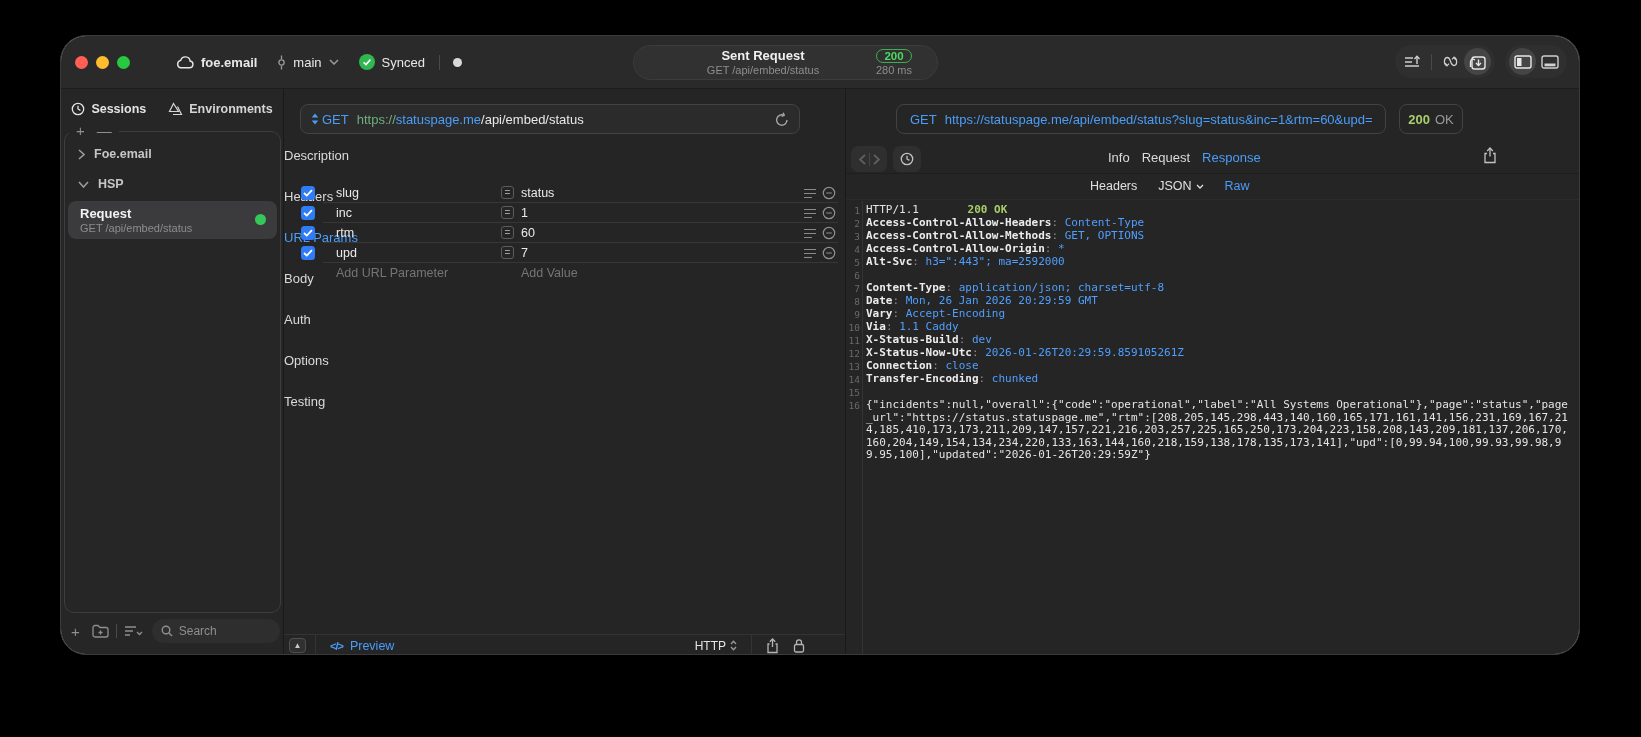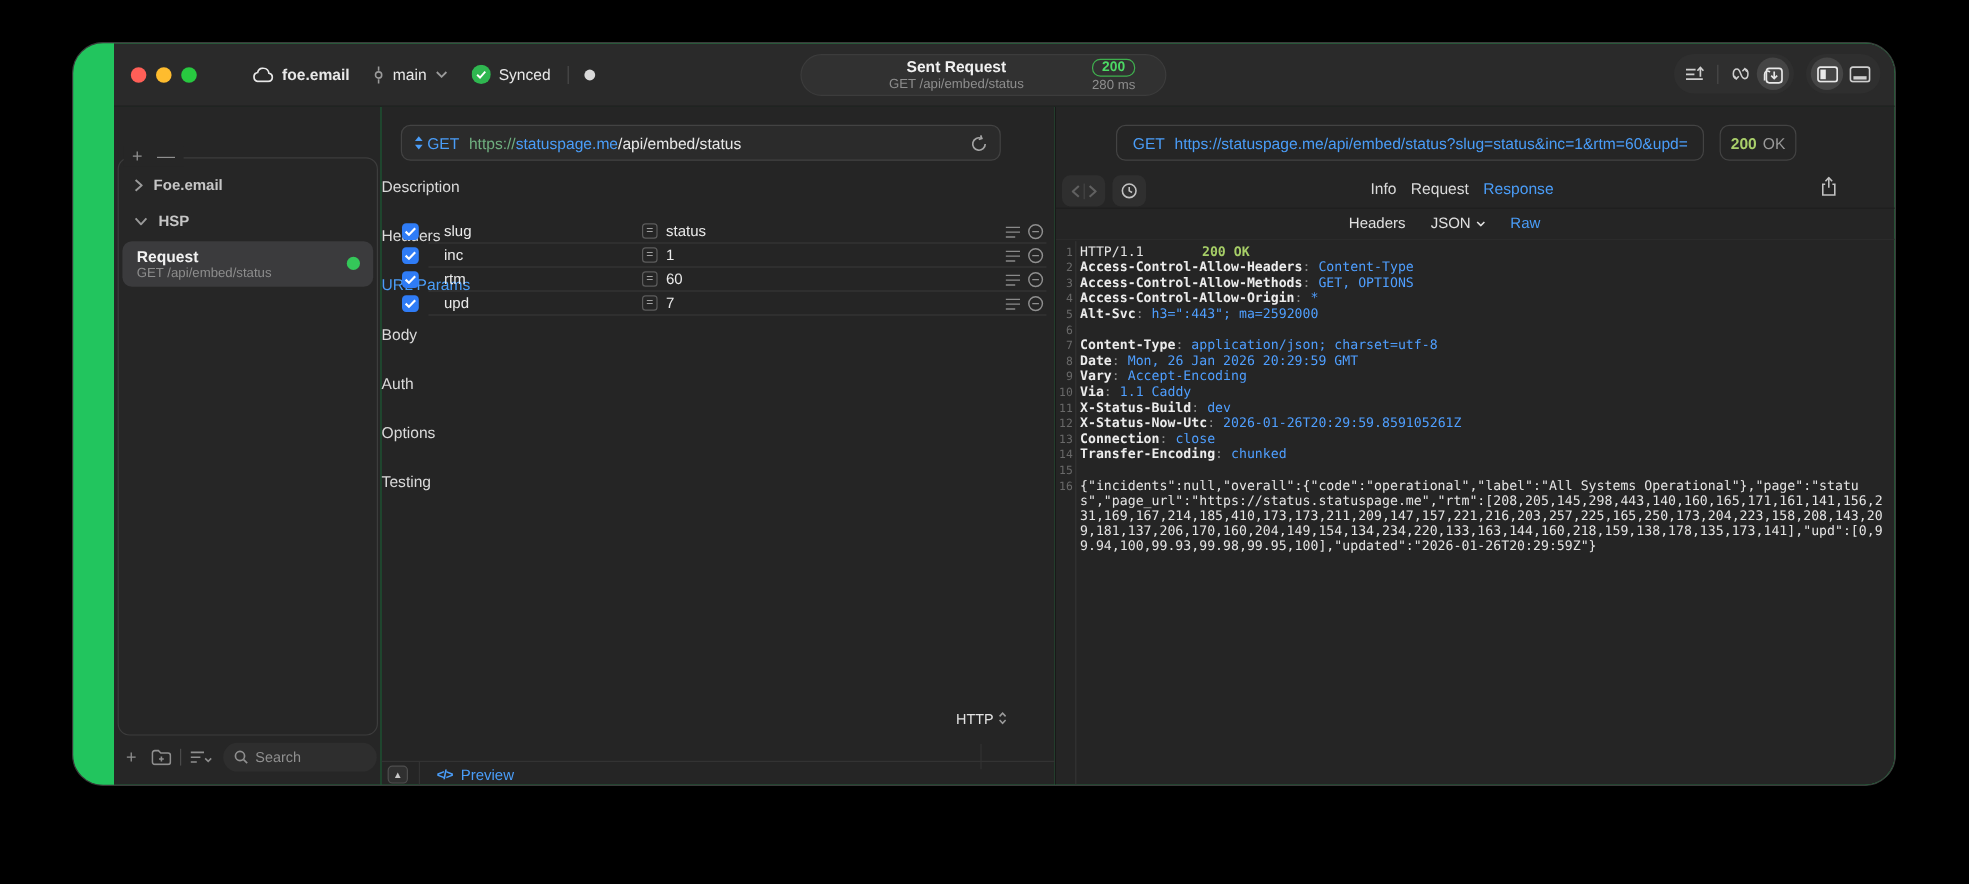--- a/index.html
+++ b/index.html
@@ -1,19 +1,19 @@
 <!DOCTYPE html>
 <html><head>
 <meta charset="utf-8">
 <style>
   * { margin:0; padding:0; box-sizing:border-box; }
   html,body { width:1641px; height:737px; background:#000; overflow:hidden;
     font-family:"Liberation Sans", sans-serif; -webkit-font-smoothing:antialiased; }
   .window { position:absolute; left:60px; top:35px; width:1520px; height:620px;
-    background:#22c55e; border-radius:26px; border:1px solid #3a3a3a; overflow:hidden;padding-left:34px; }
+    background:#a3a3a3; border-radius:26px; border:1px solid #3a3a3a; overflow:hidden; }
 
   
   .titlebar { position:relative; height:53px; background:#2a2a2a; border-bottom:1px solid #1d1d1d;
     display:flex; align-items:center; padding-left:14px; color:#e8e8e8; font-size:13px; }
   .traffic { display:flex; gap:8px; }
   .tl { width:13px; height:13px; border-radius:50%; }
   .tl.red{background:#ff5f57}.tl.yellow{background:#febc2e}.tl.green{background:#28c840}
   .tb-item { display:flex; align-items:center; gap:7px; }
   .tb-project{ margin-left:46px; font-weight:bold;}
   .tb-branch{ margin-left:20px; }
@@ -93,21 +93,21 @@
   .addrow .a1 { position:absolute; left:52px; top:3px; } .addrow .a2 { position:absolute; left:237px; top:3px; }
   .req-footer { position:absolute; left:0; bottom:0; width:100%; height:22px; border-top:1px solid #333;
     display:flex; align-items:center; font-size:12.5px; }
   .exp-btn { margin-left:5px; width:17px; height:15px; border:1px solid #4f4f4f; border-radius:4px; background:#303030;
     color:#c9c9c9; font-size:8px; display:flex; align-items:center; justify-content:center; }
   .f-vsep { width:1px; height:21px; background:#333; margin-left:9px; }
   .preview { margin-left:14px; color:#4a9df8; display:flex; align-items:center; gap:7px; }
   .code-glyph { font-size:11px; font-weight:bold; letter-spacing:-1px; }
   .req-footer .spring { flex:1; }
   .http-sel { display:flex; align-items:center; gap:4px; color:#e3e3e3; font-size:12px; }
-  .f-right { display:flex; align-items:center; gap:14px; padding-right:40px; color:#b5b5b5;flex-direction:column; }
+  .f-right { display:flex; align-items:center; gap:14px; padding-right:40px; color:#b5b5b5; }
 
   
   .response-panel { position:relative; flex:1; background:#252525; }
   .resp-url { position:absolute; left:50px; top:15px; width:490px; height:30px; border:1px solid #434343;
     border-radius:8px; display:flex; align-items:center; padding:0 13px; font-size:13px; }
   .resp-url .u { color:#4a9df8; margin-left:8px; white-space:nowrap; overflow:hidden; }
   .resp-status { position:absolute; left:553px; top:15px; width:64px; height:30px; border:1px solid #434343;
     border-radius:8px; display:flex; align-items:center; justify-content:center; font-size:13px; gap:5px; }
   .resp-status .code { color:#a9cf6b; font-weight:bold; }
   .resp-status .ok { color:#9a9a9a; }
@@ -246,20 +246,40 @@
               </svg>
           </span>
         </div>
       </div>
     </div>
   </div>
 
   <div class="body">
 
     <aside class="sidebar">
+      <div class="sb-tabs">
+        <div class="sb-tab">
+          <span>
+            <svg width="14" height="14" viewBox="0 0 14 14" fill="none" stroke="#e3e3e3" stroke-width="1.3">
+                <circle cx="7" cy="7" r="5.7"></circle>
+                <polyline points="7,3.8 7,7 9.4,8.4"></polyline>
+              </svg>
+          </span>
+          <span>Sessions</span>
+        </div>
+        <div class="sb-tab dim">
+          <span>
+            <svg width="15" height="14" viewBox="0 0 15 14" fill="none" stroke="#d5d5d5" stroke-width="1.2">
+                <path d="M5.5 1.5 L10.5 9.5 L1.5 9.5 Z"></path>
+                <path d="M9.5 4.5 L13.5 12.5 L5 12.5"></path>
+              </svg>
+          </span>
+          <span>Environments</span>
+        </div>
+      </div>
       <div class="sb-plusminus">
         <span>+</span>
         <span>—</span>
       </div>
       <div class="sb-panel">
         <div class="tree-row first">
           <span>
             <svg width="7" height="11" viewBox="0 0 7 11" fill="none" stroke="#9a9a9a" stroke-width="1.6">
                 <polyline points="1,1 6,5.5 1,10"></polyline>
               </svg>
@@ -435,20 +455,24 @@
               </span>
               <span class="mcirc">
                 <svg width="14" height="14" viewBox="0 0 14 14" fill="none" stroke="#8f8f8f" stroke-width="1.2">
                   <circle cx="7" cy="7" r="5.7"></circle>
                   <line x1="4.2" y1="7" x2="9.8" y2="7"></line>
                 </svg>
               </span>
               <div class="rowline" style="bottom: 0px;"></div>
             </div>
           </div>
+        <div class="addrow">
+          <span class="a1">Add URL Parameter</span>
+          <span class="a2">Add Value</span>
+        </div>
       </div>
 
       <div class="req-footer">
         <div class="exp-btn">▲</div>
         <div class="f-vsep"></div>
         <div class="preview">
           <span class="code-glyph">&lt;/&gt;</span>
           <span>Preview</span>
         </div>
         <span class="spring"></span>

